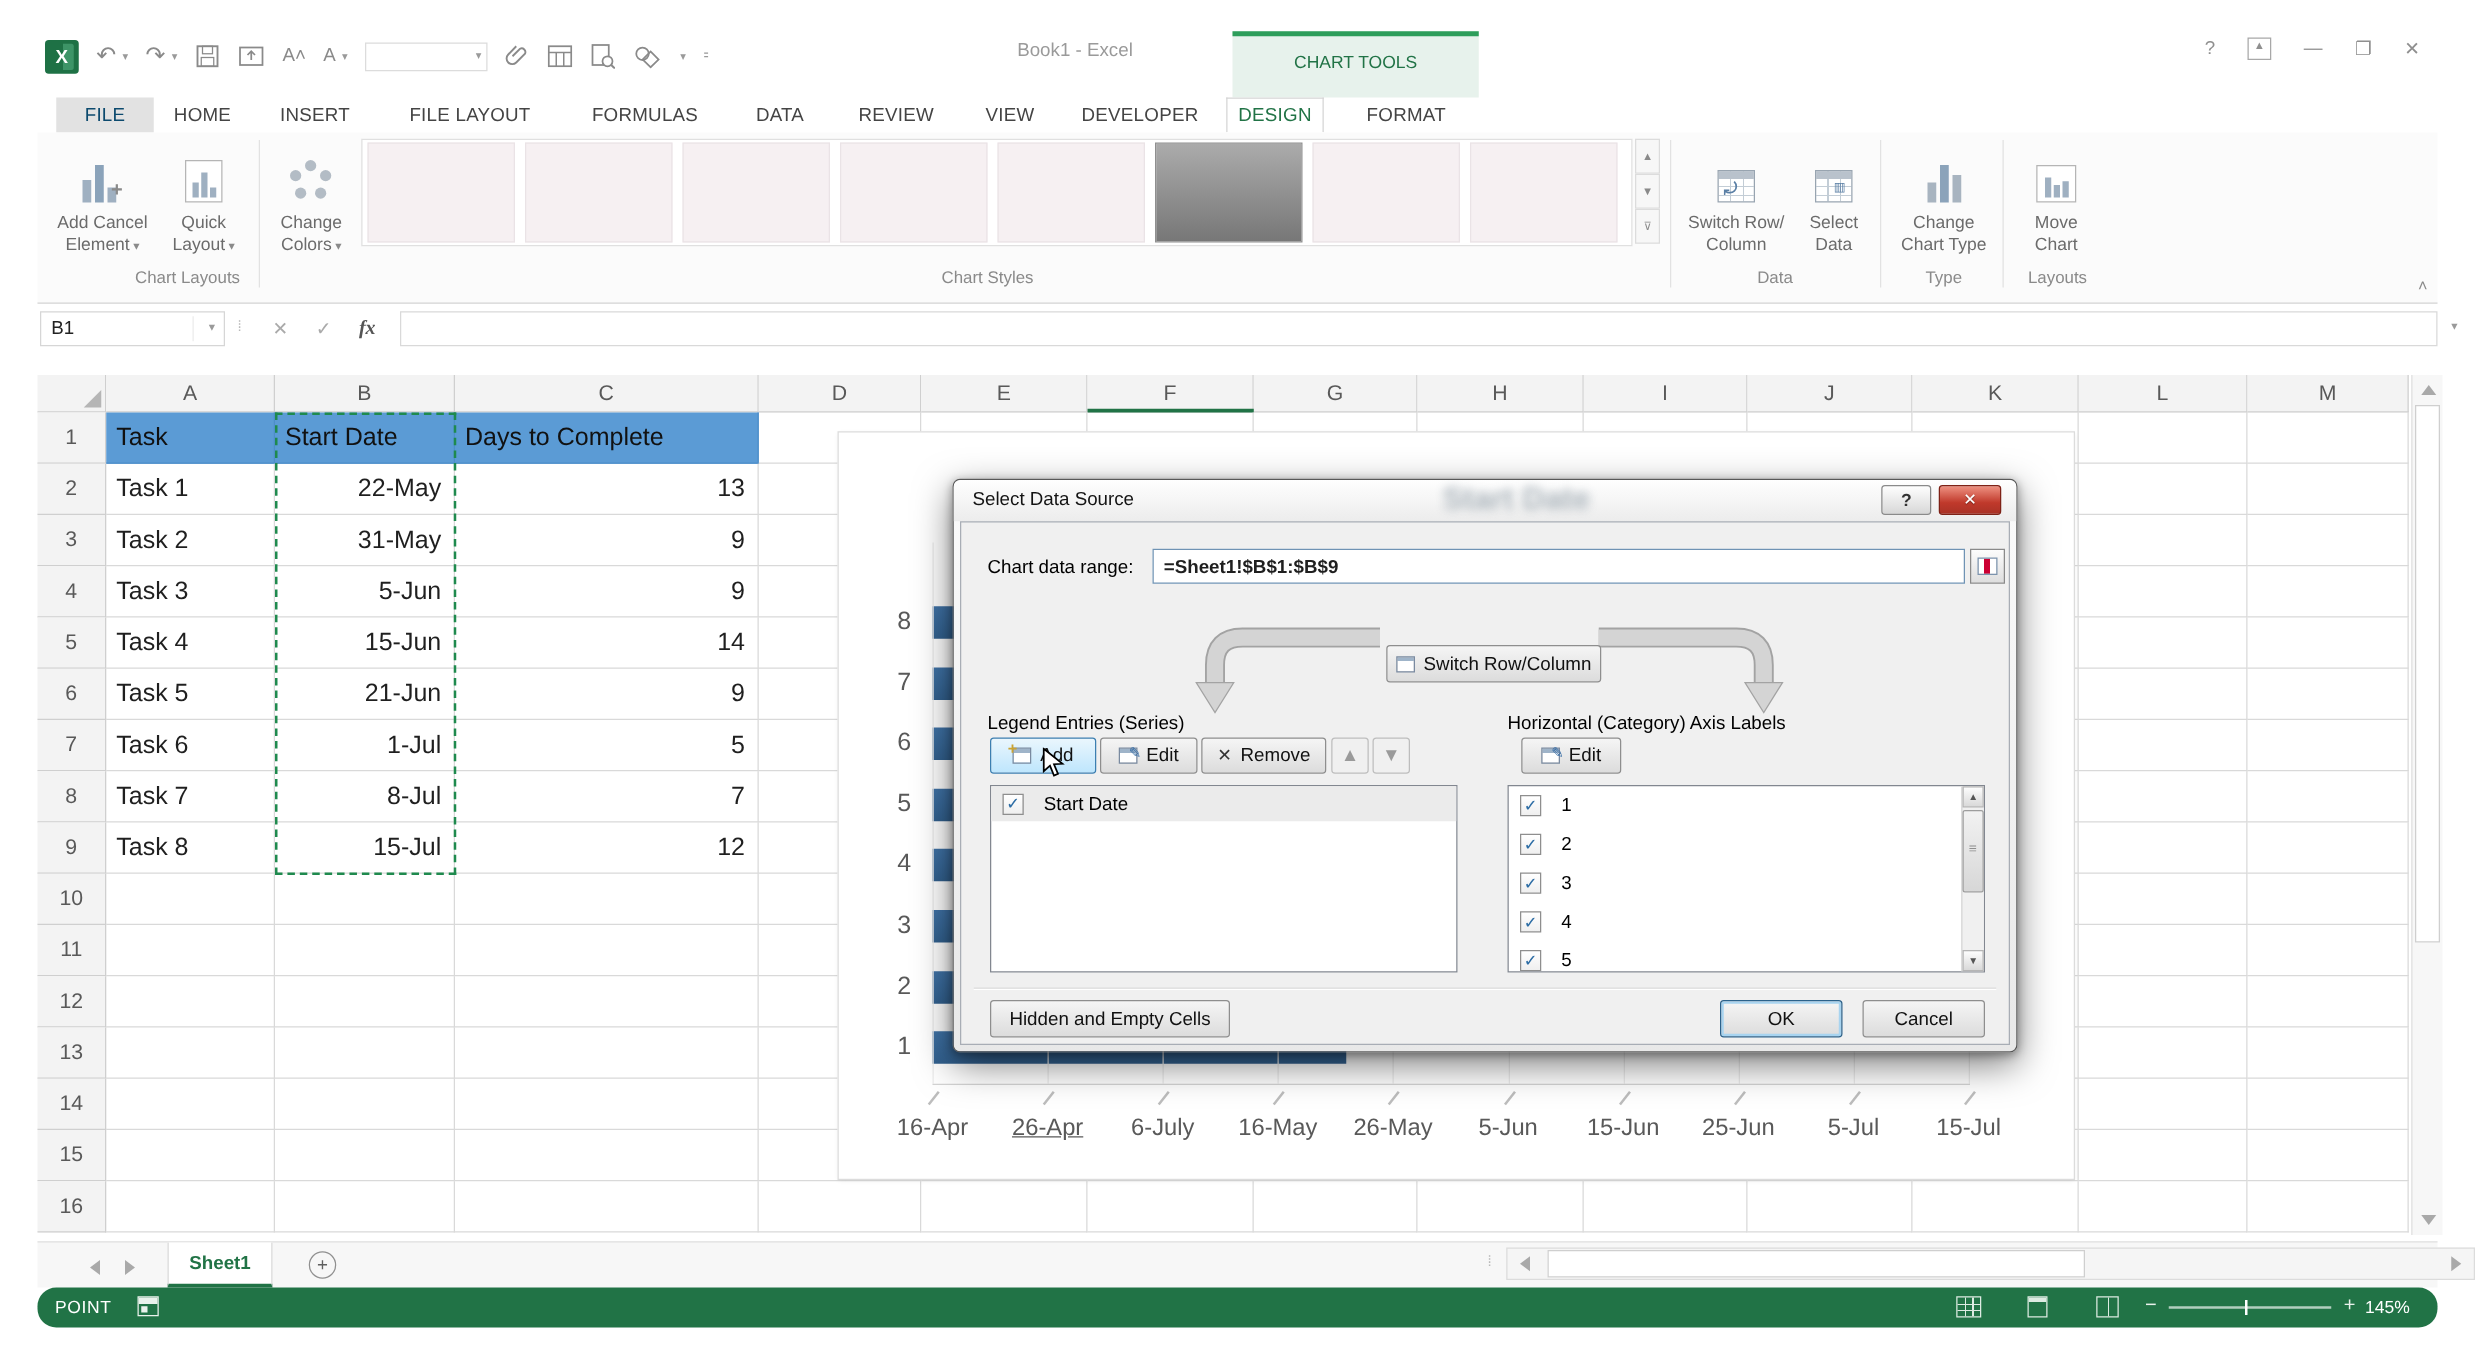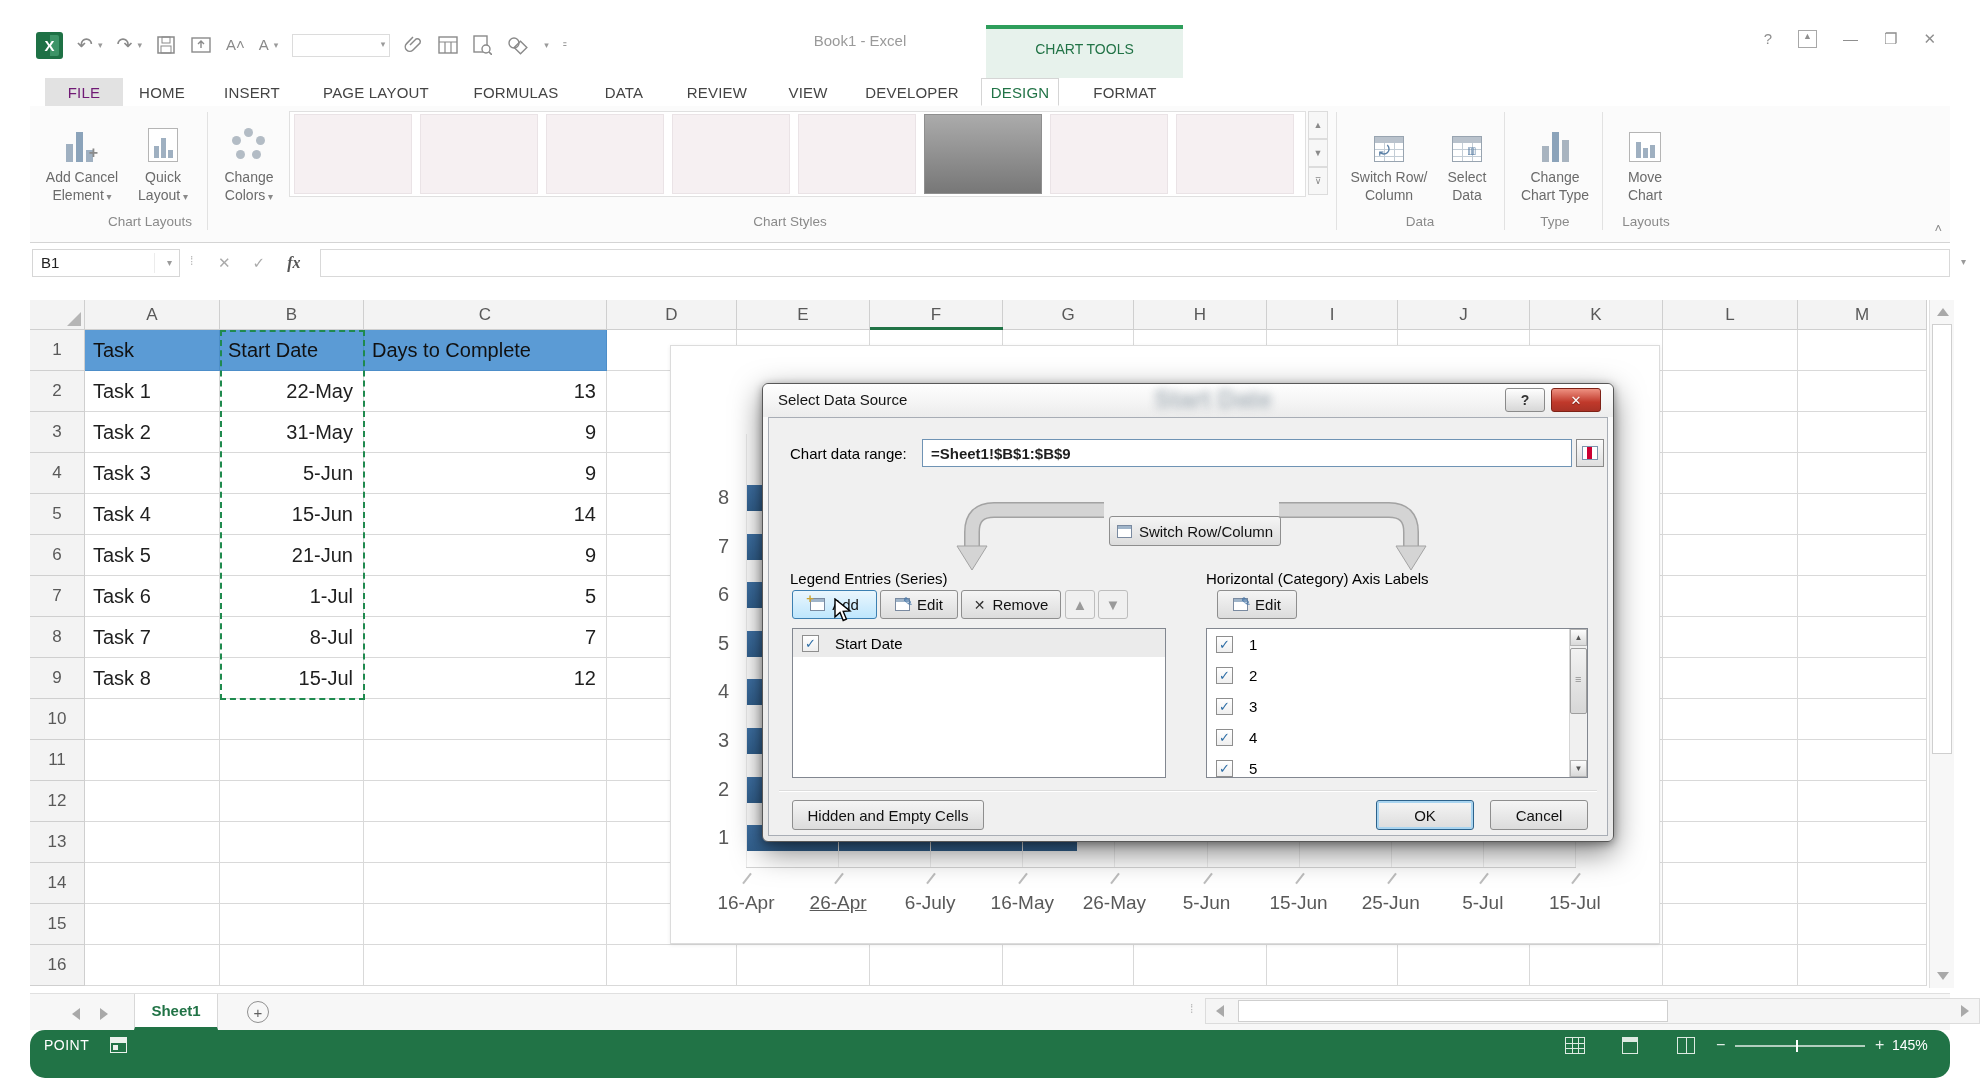--- a/index.html
+++ b/index.html
@@ -26,21 +26,21 @@
   
   #chart-tools-chip { left:956px; top:3px; width:197px; height:53px; background:#e7f2ec; }
   #chart-tools-chip .bar { position:absolute; left:0; top:0; width:100%; height:4px; background:#2e9e5b; }
   #chart-tools-chip .txt { position:absolute; left:0; top:16px; width:100%; text-align:center;
     color:#217346; font-size:14px; }
 
   
   #tabrow { left:30px; top:78px; width:1920px; height:28px; }
   .tab { position:absolute; top:0; height:28px; display:flex; align-items:center; justify-content:center;
     font-size:15px; color:#444; letter-spacing:.2px; }
-  .tab.file { background:#e2e2e2; color:#701a75; }
+  .tab.file { background:#e2e2e2; color:#0c4a6e; }
   .tab.active { background:#fff; color:#217346; border:1px solid #d5d5d5; border-bottom:1px solid #fff; }
   .tab.in-chip { background:transparent; }
 
   
   #ribbon { left:30px; top:106px; width:1920px; height:137px; background:#fbfbfb; border-bottom:1px solid #d4d4d4; }
   .rib-sep { position:absolute; top:6px; height:118px; width:1px; background:#e2e2e2; }
   .bigbtn { position:absolute; top:6px; height:118px; display:flex; flex-direction:column; align-items:center;
     color:#666; font-size:14px; text-align:center; }
   .bigbtn .ic { height:44px; display:flex; align-items:flex-end; justify-content:center; margin-top:6px; margin-bottom:6px; }
   .bigbtn .l1,.bigbtn .l2 { line-height:18px; color:#6b6b6b; }
@@ -164,21 +164,21 @@
     border-right:1px solid #d8d8d8; border-left:1px solid #d8d8d8; border-bottom:3px solid #217346;
     color:#217346; font-weight:bold; font-size:15px; display:flex; align-items:center; justify-content:center; }
   #add-sheet { position:absolute; left:217px; top:7px; width:22px; height:22px; border:1px solid #909090;
     border-radius:50%; color:#5f5f5f; font-size:15px; display:flex; align-items:center; justify-content:center; }
   #hs-dots { position:absolute; left:1160px; top:8px; color:#b9b9b9; font-size:12px; letter-spacing:1px; }
   #hscroll { position:absolute; left:1175px; top:4px; width:775px; height:26px; background:#f5f5f5; border:1px solid #dcdcdc; }
   #hscroll .btn { position:absolute; top:0; width:24px; height:24px; display:flex; align-items:center; justify-content:center; }
   #hscroll .thumb { position:absolute; left:32px; top:1px; width:430px; height:22px; background:#fff; border:1px solid #cfcfcf; }
 
   
-  #statusbar { left:30px; top:1030px; width:1920px; height:48px; background:#217346; color:#fff;border-radius:15px; }
+  #statusbar { left:30px; top:1030px; width:1920px; height:32px; background:#217346; color:#fff;border-radius:15px; }
   #status-mode { position:absolute; left:14px; top:7px; font-size:14px; letter-spacing:.5px; }
   #macro-icon { position:absolute; left:80px; top:7px; width:17px; height:16px; border:1px solid #eaf2ec;
     background:linear-gradient(#eaf2ec 5px,transparent 5px); }
   #macro-icon:after { content:""; position:absolute; left:2px; top:7px; width:5px; height:5px; background:#eaf2ec; }
   .view-ic { position:absolute; top:7px; width:20px; height:17px; border:1px solid #ddebe2; }
   .view-ic.grid-ic { background:
      linear-gradient(90deg,transparent 6px,#ddebe2 6px,#ddebe2 7px,transparent 7px,transparent 12px,#ddebe2 12px,#ddebe2 13px,transparent 13px),
      linear-gradient(transparent 5px,#ddebe2 5px,#ddebe2 6px,transparent 6px,transparent 10px,#ddebe2 10px,#ddebe2 11px,transparent 11px); }
   .view-ic.page-ic { background:linear-gradient(#ddebe2 4px,transparent 4px); width:16px; }
   .view-ic.break-ic { background:linear-gradient(90deg,transparent 8px,#ddebe2 8px,#ddebe2 9px,transparent 9px); width:18px; }
@@ -251,21 +251,21 @@
       <span class="wc">—</span>
       <span class="wc">❐</span>
       <span class="wc">✕</span>
     </div>
   </div>
 
   <div id="tabrow" class="abs">
       <div class="tab file" style="left: 15px; width: 78px;">FILE</div>
       <div class="tab" style="left: 96px; width: 72px;">HOME</div>
       <div class="tab" style="left: 185px; width: 74px;">INSERT</div>
-      <div class="tab" style="left: 281px; width: 130px;">PAGE LAYOUT</div>
+      <div class="tab" style="left: 281px; width: 130px;">FILE LAYOUT</div>
       <div class="tab" style="left: 434px; width: 104px;">FORMULAS</div>
       <div class="tab" style="left: 562px; width: 64px;">DATA</div>
       <div class="tab" style="left: 645px; width: 84px;">REVIEW</div>
       <div class="tab" style="left: 747px; width: 62px;">VIEW</div>
       <div class="tab" style="left: 823px; width: 118px;">DEVELOPER</div>
       <div class="tab active" style="left: 951px; width: 78px;">DESIGN</div>
       <div class="tab in-chip" style="left: 1053px; width: 84px;">FORMAT</div>
     </div>
 
   <div id="ribbon" class="abs">

